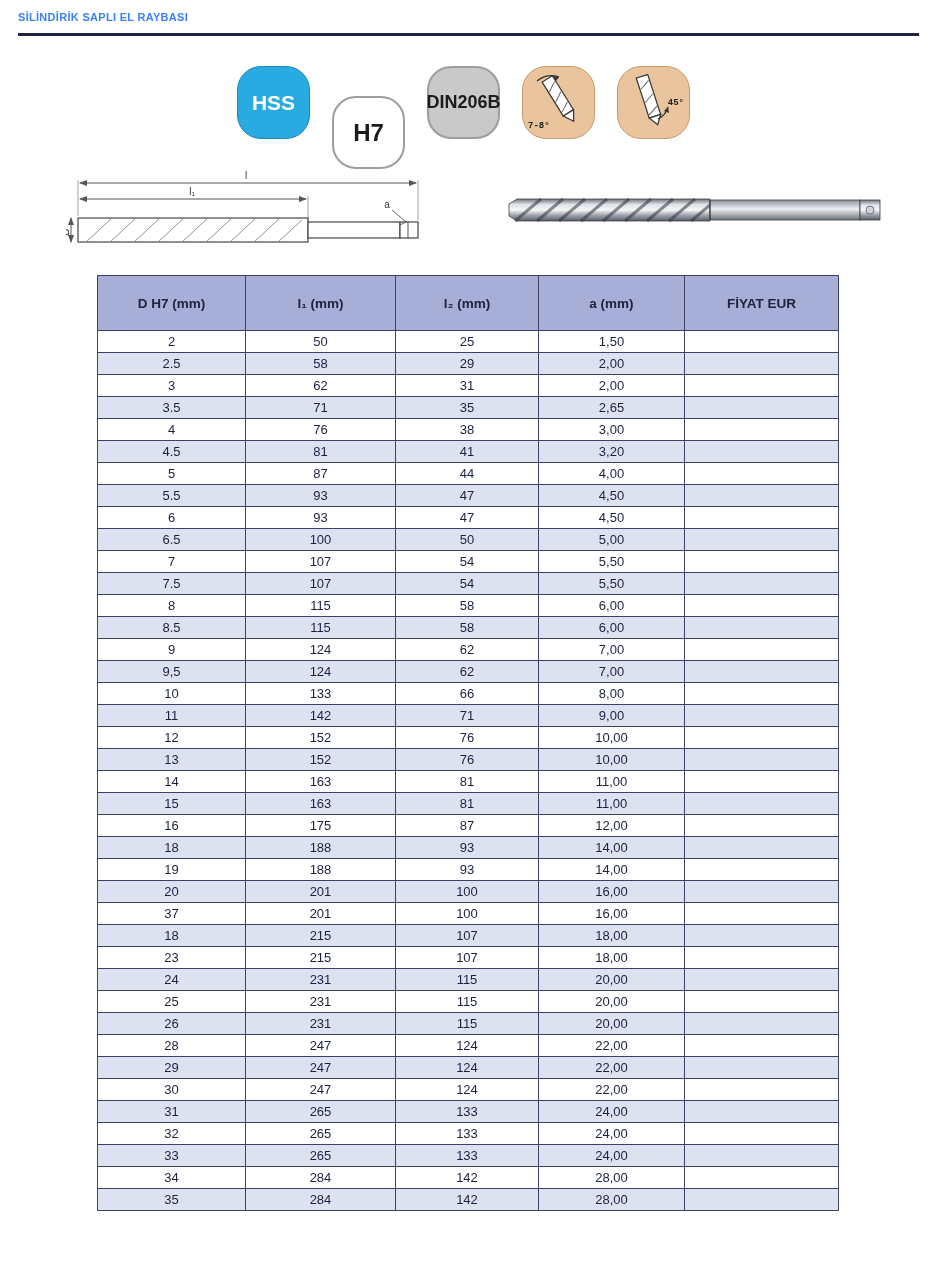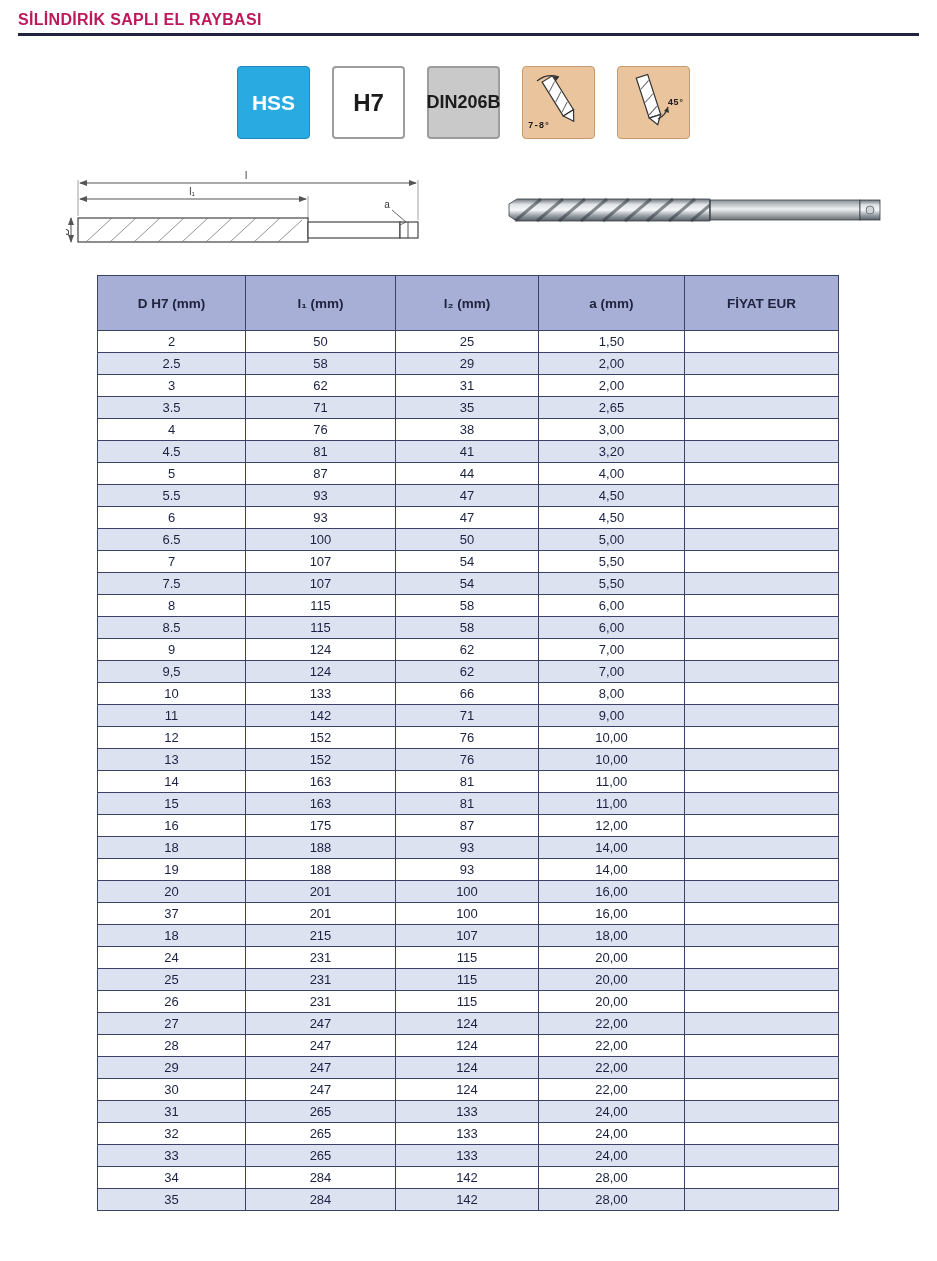--- a/index.html
+++ b/index.html
@@ -2,35 +2,35 @@
 <html><head>
 <meta charset="utf-8">
 <style>
   html,body{margin:0;padding:0;}
   body{
     width:937px;height:1261px;background:#ffffff;position:relative;
     font-family:"Liberation Sans", sans-serif;color:#1b2140;overflow:hidden;
   }
   
   .page-title{
-    position:absolute;left:18px;top:11px;font-size:16px;font-weight:bold;
-    color:#be185d;letter-spacing:.3px;
+    position:absolute;left:18px;top:11px;font-size:11px;font-weight:bold;
+    color:#3b82f6;letter-spacing:.3px;
   }
   .title-rule{
     position:absolute;left:18px;top:33px;width:901px;height:3px;background:#20243f;
   }
   
   .badges{position:absolute;left:237px;top:66px;display:flex;gap:22px;}
   .badge{
-    width:73px;height:73px;border-radius:4px;box-sizing:border-box;
+    width:73px;height:73px;border-radius:24px;box-sizing:border-box;
     display:flex;align-items:center;justify-content:center;
     font-weight:bold;user-select:none;
   }
   .badge-hss{background:#29abe2;border:1px solid #1c89ba;color:#ffffff;font-size:21px;}
-  .badge-h7{background:#ffffff;border:2px solid #9d9d9d;color:#1c1c1c;font-size:24px;}
+  .badge-h7{background:#ffffff;border:2px solid #9d9d9d;color:#1c1c1c;font-size:24px;margin-top:30px;}
   .badge-din{background:#c9c9c9;border:2px solid #9d9d9d;color:#1c1c1c;font-size:18px;
     flex-direction:row;line-height:1.25;}
   .badge-tan{background:#e9c49c;border:1px solid #c89a6b;position:relative;font-family:Liberation Mono, monospace;}
   .angle-label{position:absolute;font-size:9px;font-weight:bold;color:#1c1c1c;}
   .angle-left{left:5px;bottom:7px;}
   .angle-right{right:5px;top:31px;}
   
   .tech-drawing{position:absolute;left:66px;top:168px;}
   .photo-render{position:absolute;left:505px;top:190px;}
   .dim-text{font-size:10px;fill:#333;font-family:"Liberation Sans",sans-serif;}
@@ -391,20 +391,27 @@
           <td></td>
         </tr>
         <tr>
           <td>18</td>
           <td>215</td>
           <td>107</td>
           <td>18,00</td>
           <td></td>
         </tr>
         <tr>
+          <td>23</td>
+          <td>215</td>
+          <td>107</td>
+          <td>18,00</td>
+          <td></td>
+        </tr>
+        <tr>
           <td>24</td>
           <td>231</td>
           <td>115</td>
           <td>20,00</td>
           <td></td>
         </tr>
         <tr>
           <td>25</td>
           <td>231</td>
           <td>115</td>
@@ -412,27 +419,20 @@
           <td></td>
         </tr>
         <tr>
           <td>26</td>
           <td>231</td>
           <td>115</td>
           <td>20,00</td>
           <td></td>
         </tr>
         <tr>
-          <td>27</td>
-          <td>247</td>
-          <td>124</td>
-          <td>22,00</td>
-          <td></td>
-        </tr>
-        <tr>
           <td>28</td>
           <td>247</td>
           <td>124</td>
           <td>22,00</td>
           <td></td>
         </tr>
         <tr>
           <td>29</td>
           <td>247</td>
           <td>124</td>

